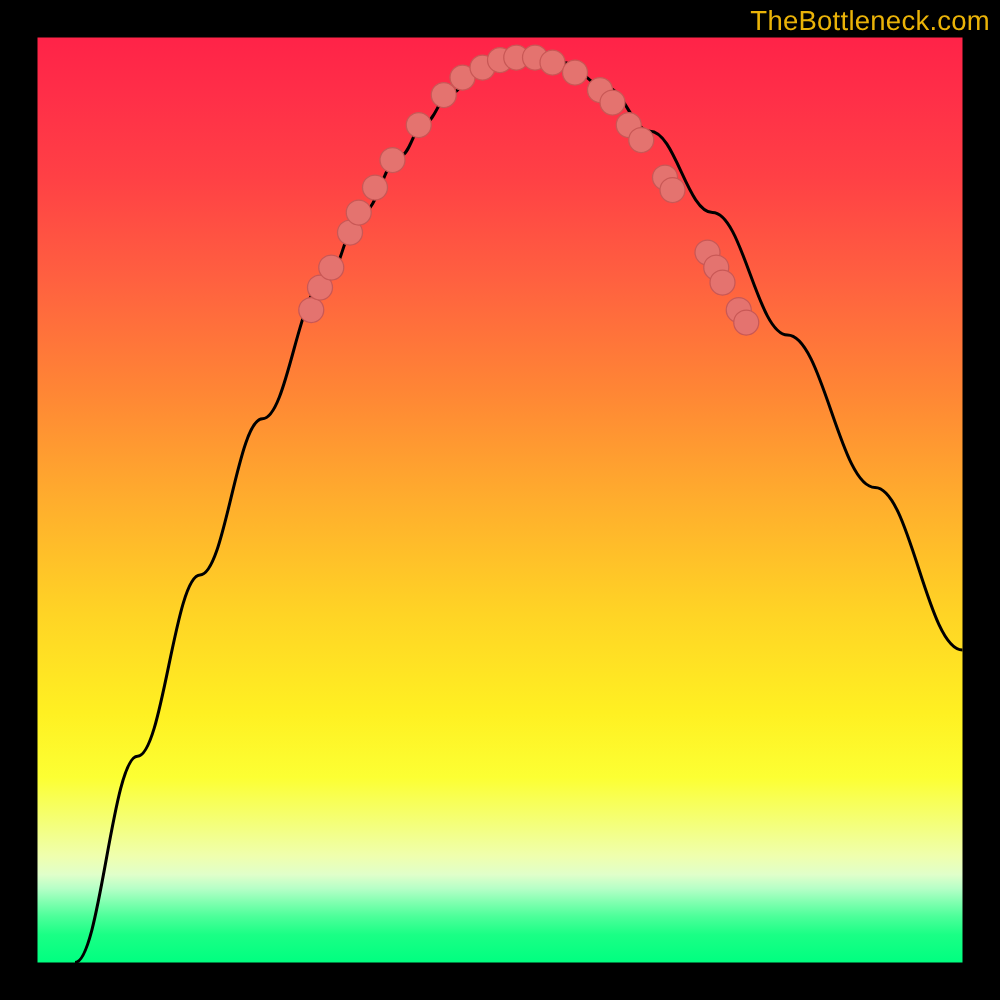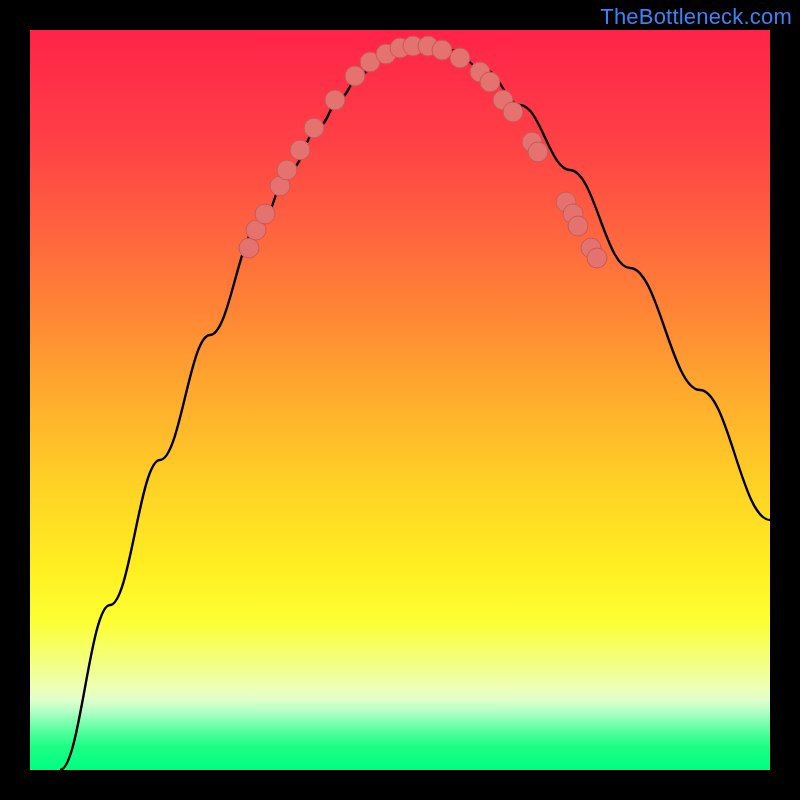--- a/index.html
+++ b/index.html
@@ -49,21 +49,21 @@
     left: 30px;
     top: 30px;
     width: 740px;
     height: 740px;
     overflow: visible;
   }
   .watermark {
     position: absolute;
     top: 4px;
     right: 8px;
-    color: #3b82f6;
+    color: #eab308;
     font-size: 22px;
     font-weight: 400;
     letter-spacing: 0.2px;
   }
 </style>
 </head>
 <body>
 
 <div class="frame">
   <div class="plot"></div>

